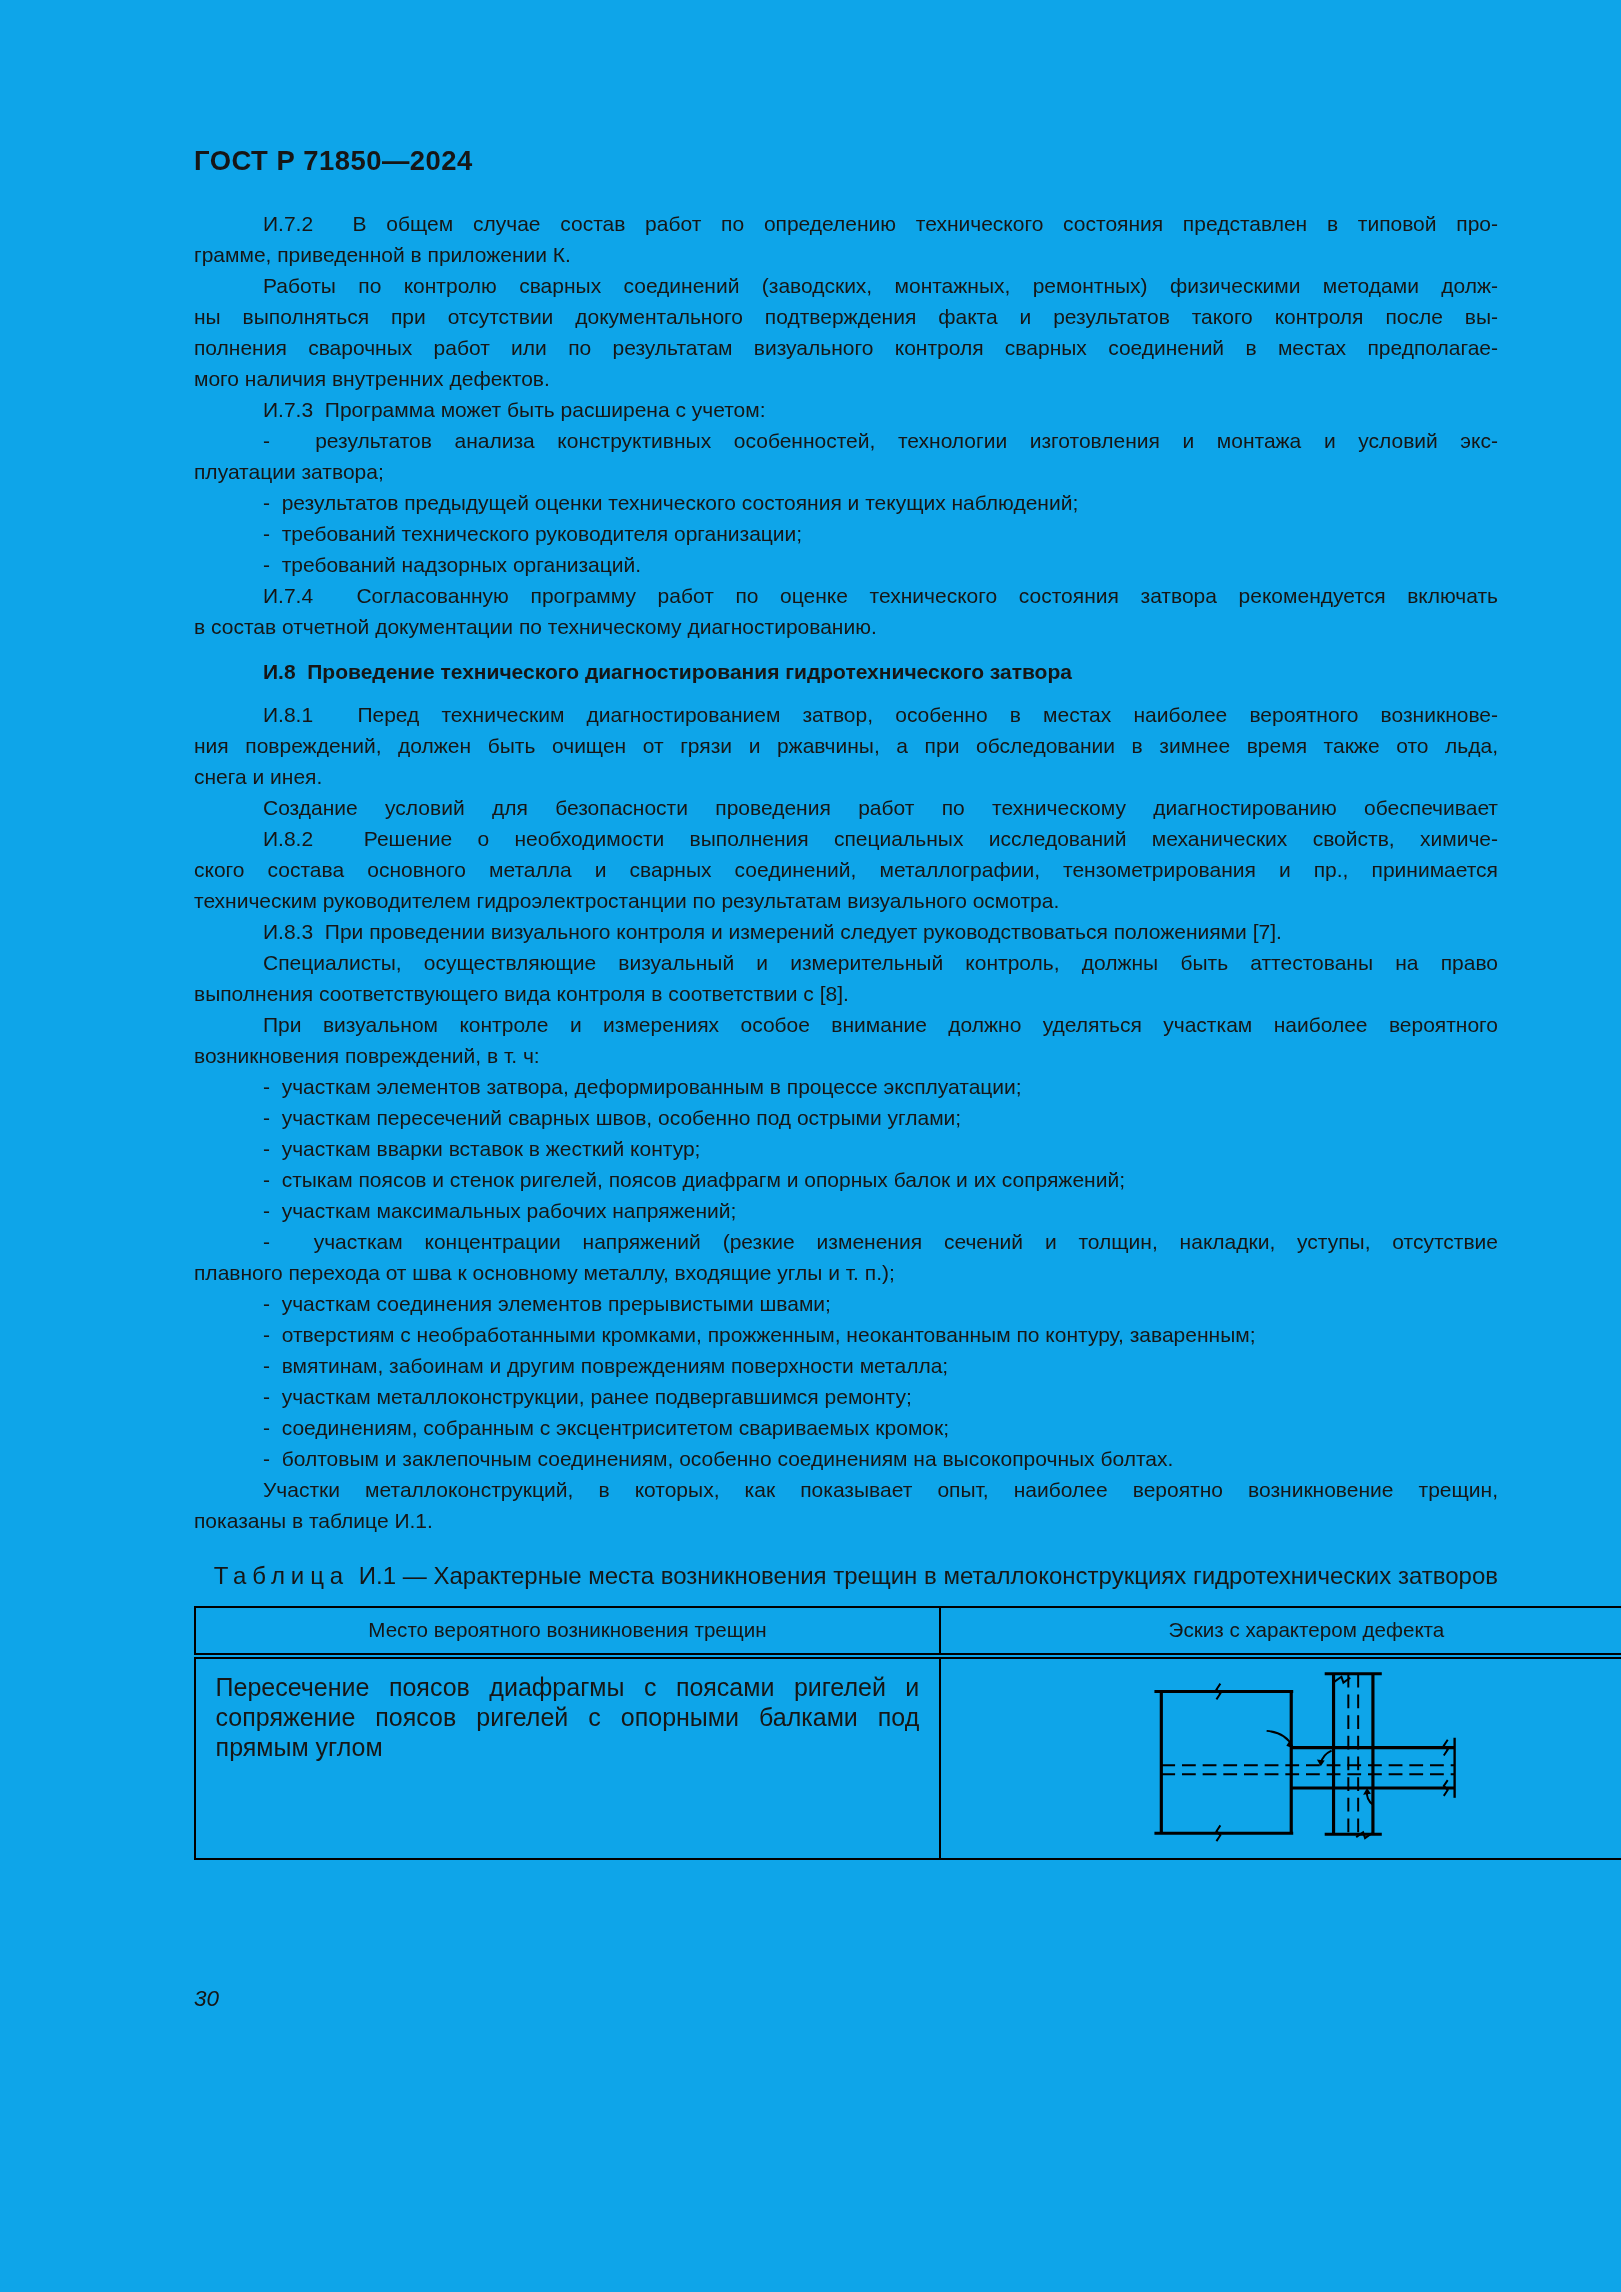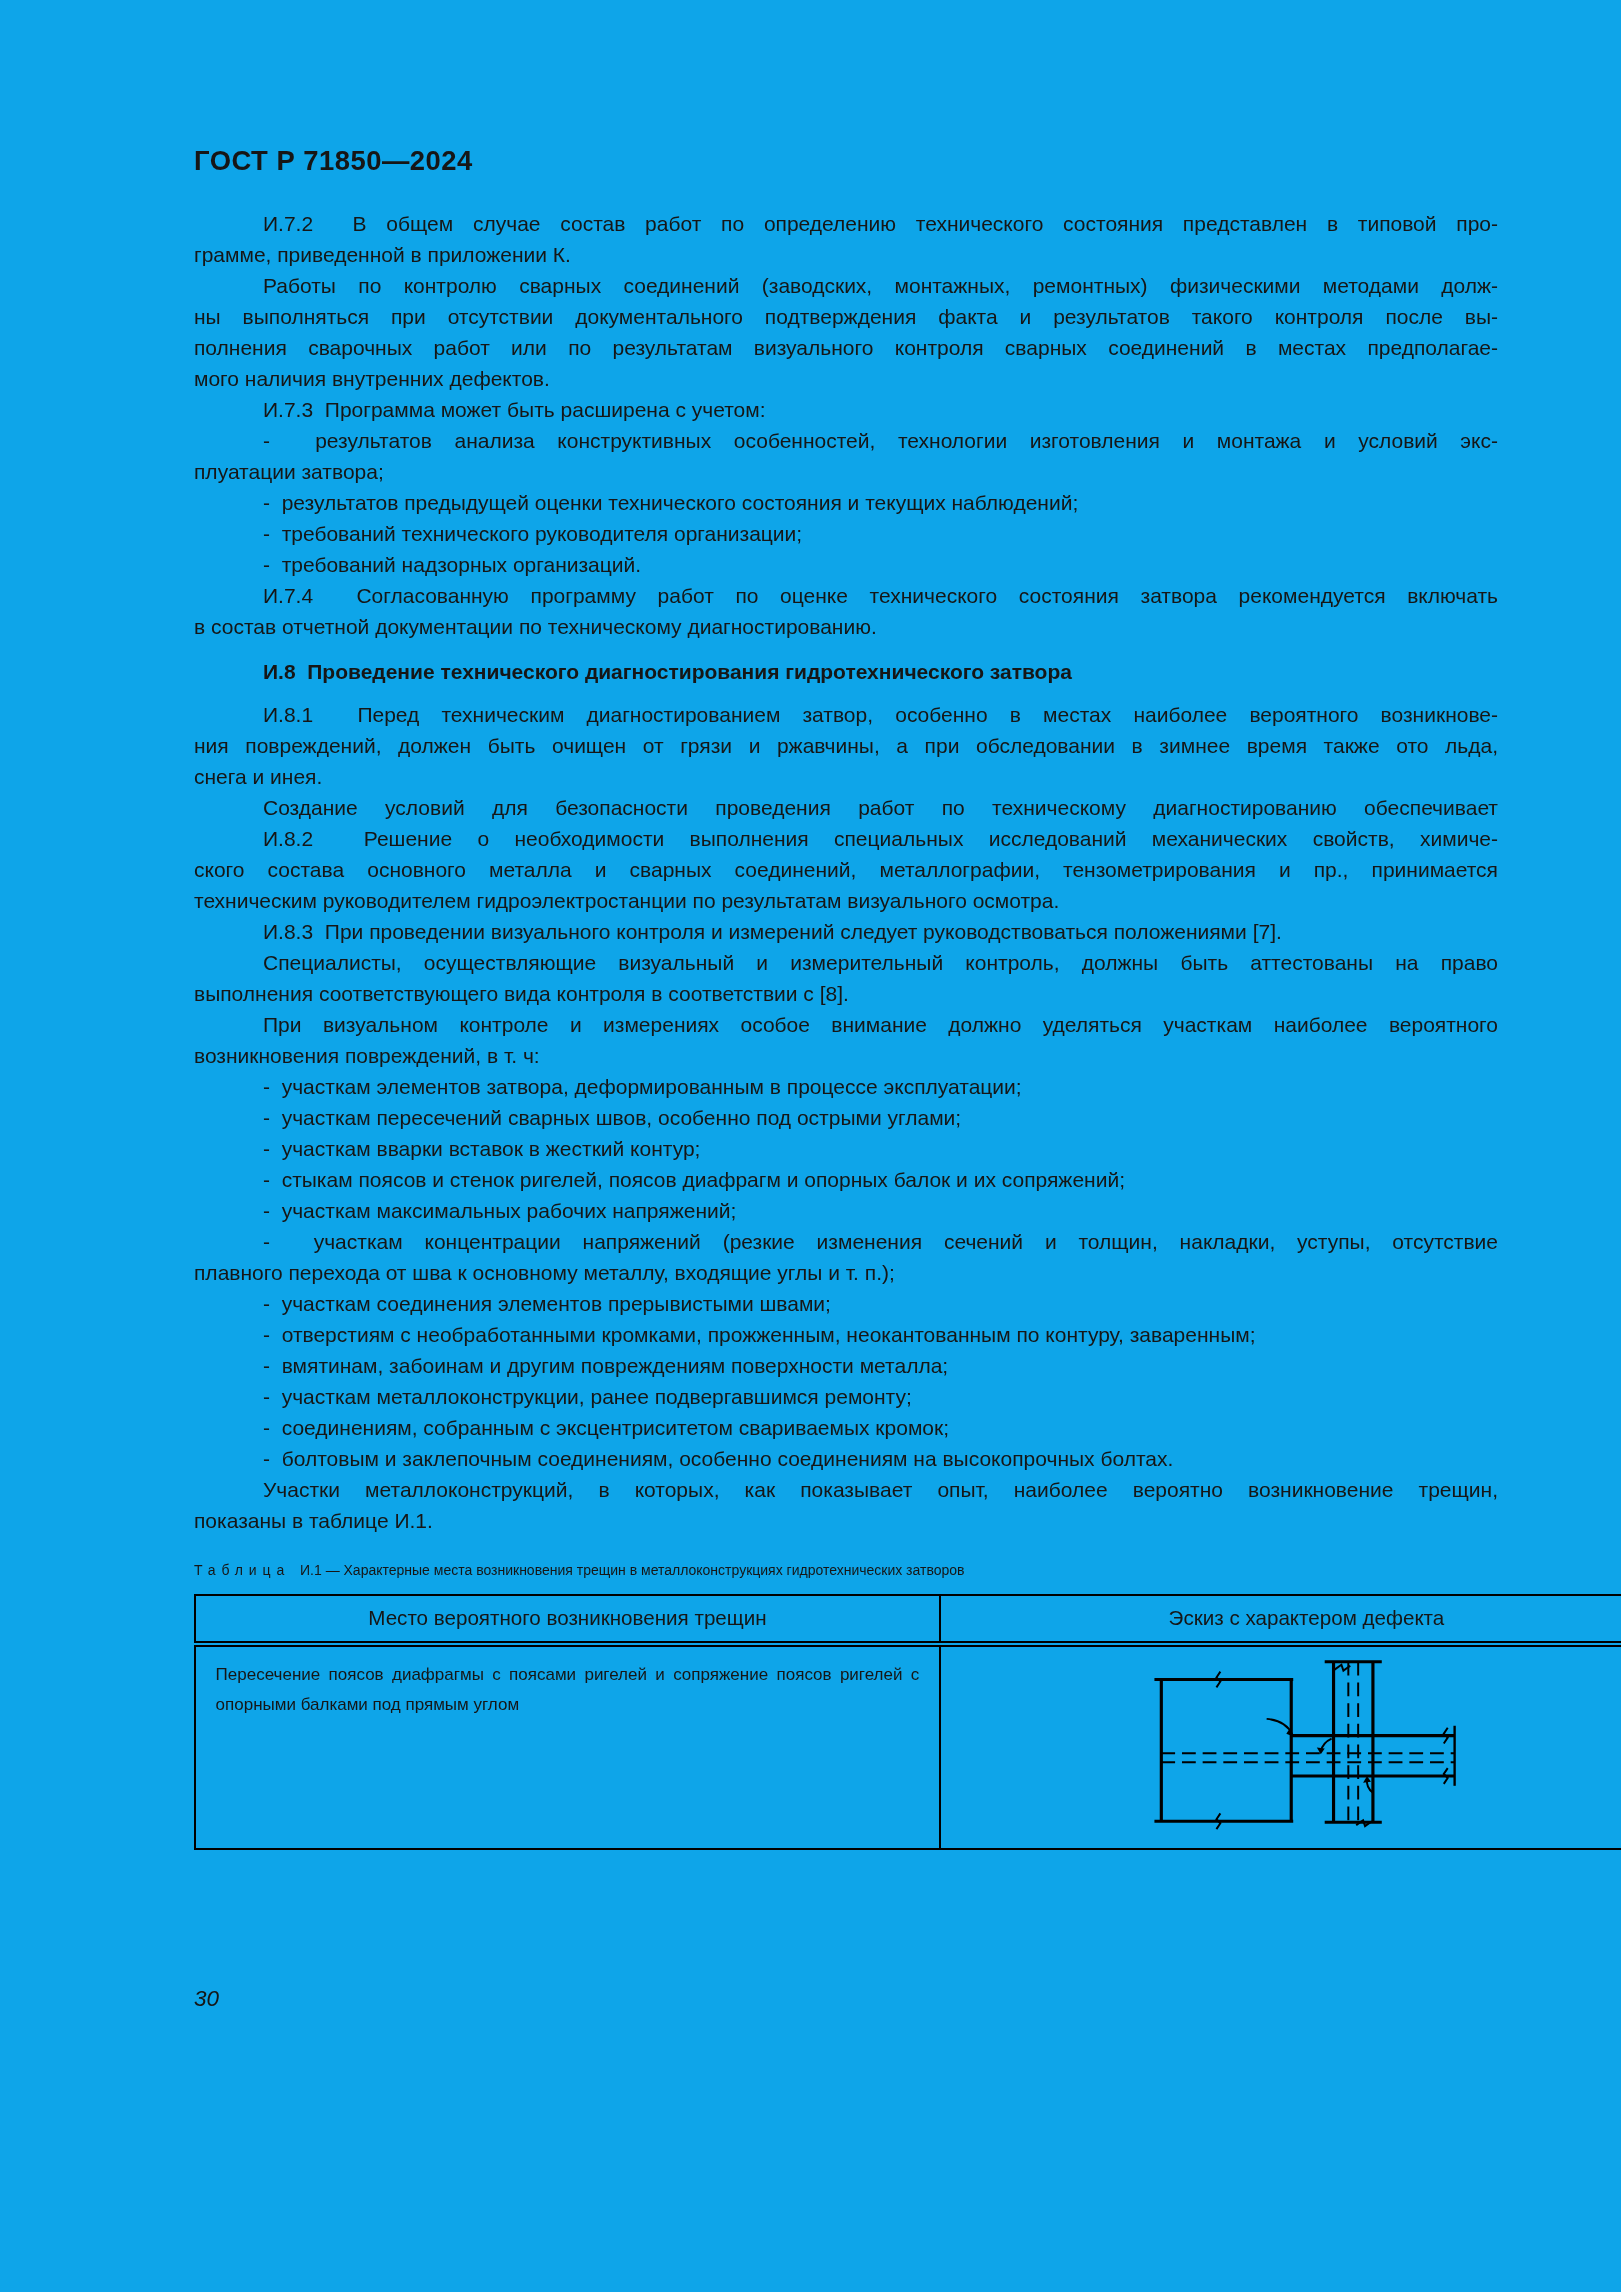--- a/index.html
+++ b/index.html
@@ -30,24 +30,24 @@
   }
   .ln { text-align: justify; }
   .ln.jst { text-align-last: justify; }
   .ln.ind { text-indent: 69px; }
   .hline {
     font-weight: bold;
     text-indent: 69px;
     margin: 13.7px 0 12.7px 0;
   }
   .tbl-caption {
-    font-size: 14px;
+    font-size: 24px;
     margin-top: 25.5px;
     margin-bottom: 15.7px;
-    text-align: left;
+    text-align: right;
   }
   .tbl-caption .spaced {
     letter-spacing: 5.9px;
     margin-right: 9.8px;
   }
   table.gost-table {
     border-collapse: collapse;
     width: 1480px;
     table-layout: fixed;
   }
@@ -59,21 +59,21 @@
     border-bottom: 6.9px double #000;
     font-weight: normal;
     font-size: 20.6px;
     padding: 10.8px 7.8px;
     text-align: center;
     vertical-align: middle;
   }
   table.gost-table td {
     height: 173px;
     vertical-align: top;
-    font-size: 17px;
+    font-size: 25px;
     line-height: 30px;
   }
   td.place-cell {
     padding: 12.7px 19.6px;
     text-align: justify;
   }
   td.sketch-cell {
     text-align: center;
     vertical-align: middle;
     padding: 2px 0;

